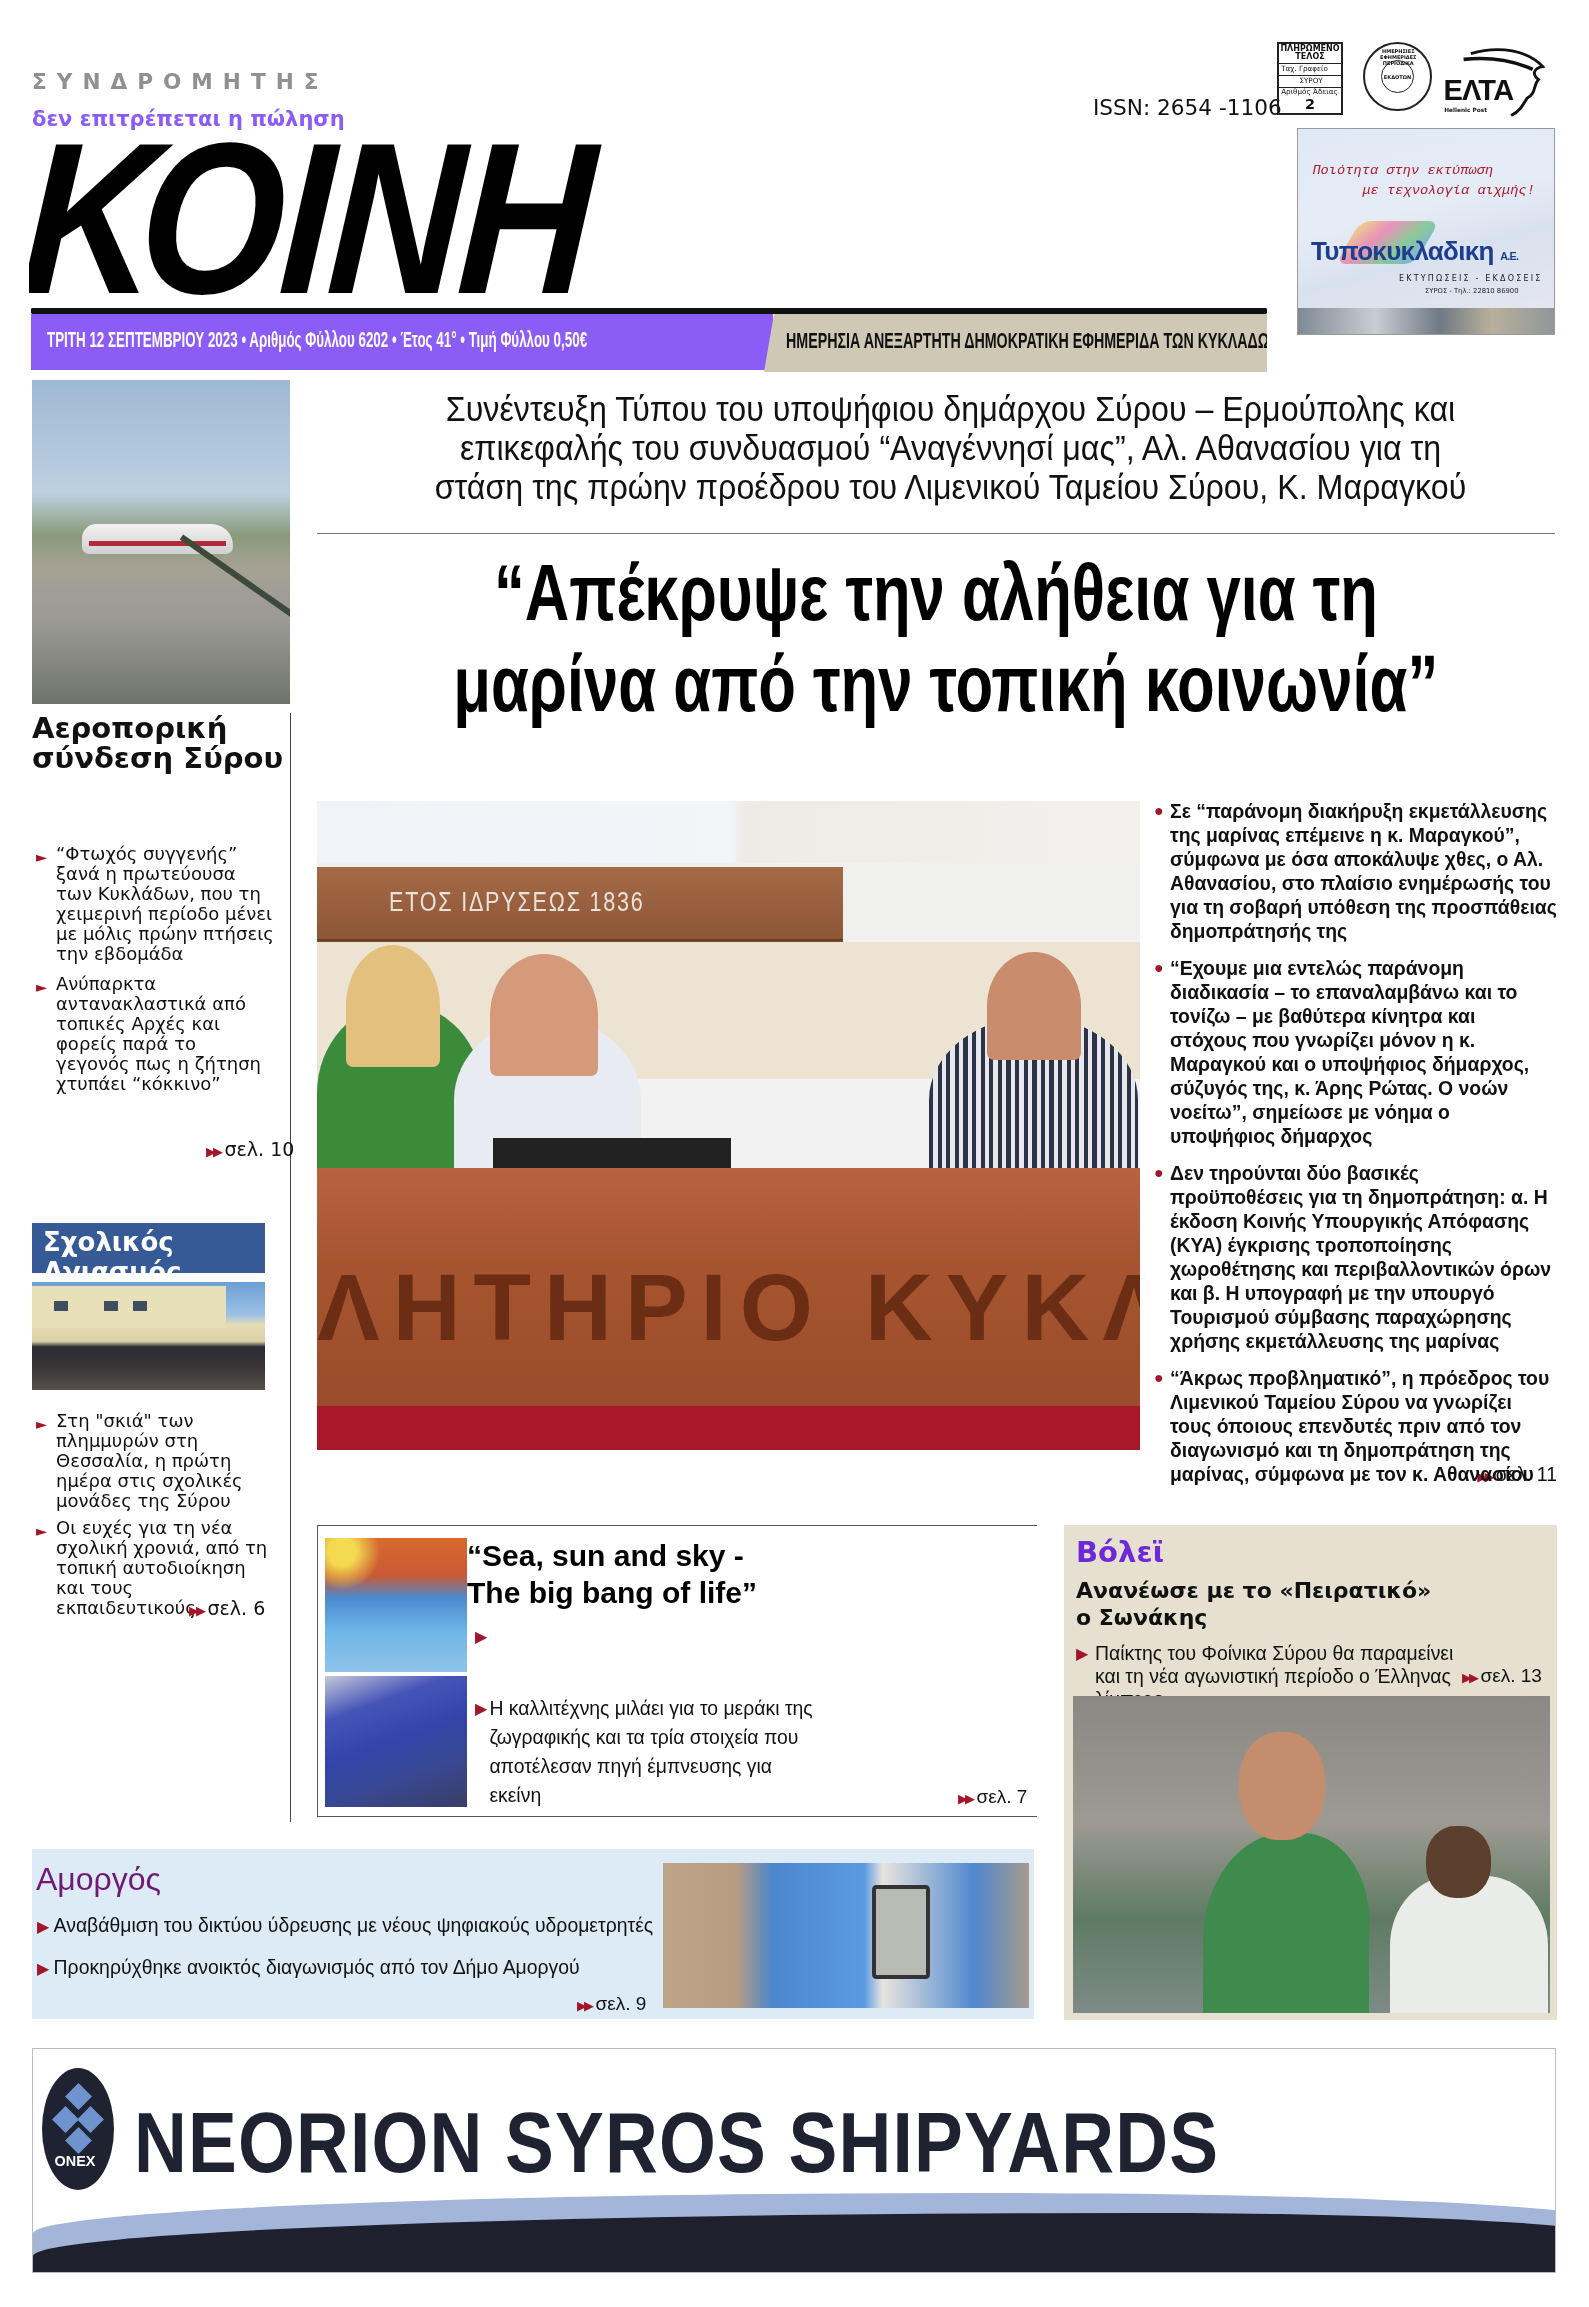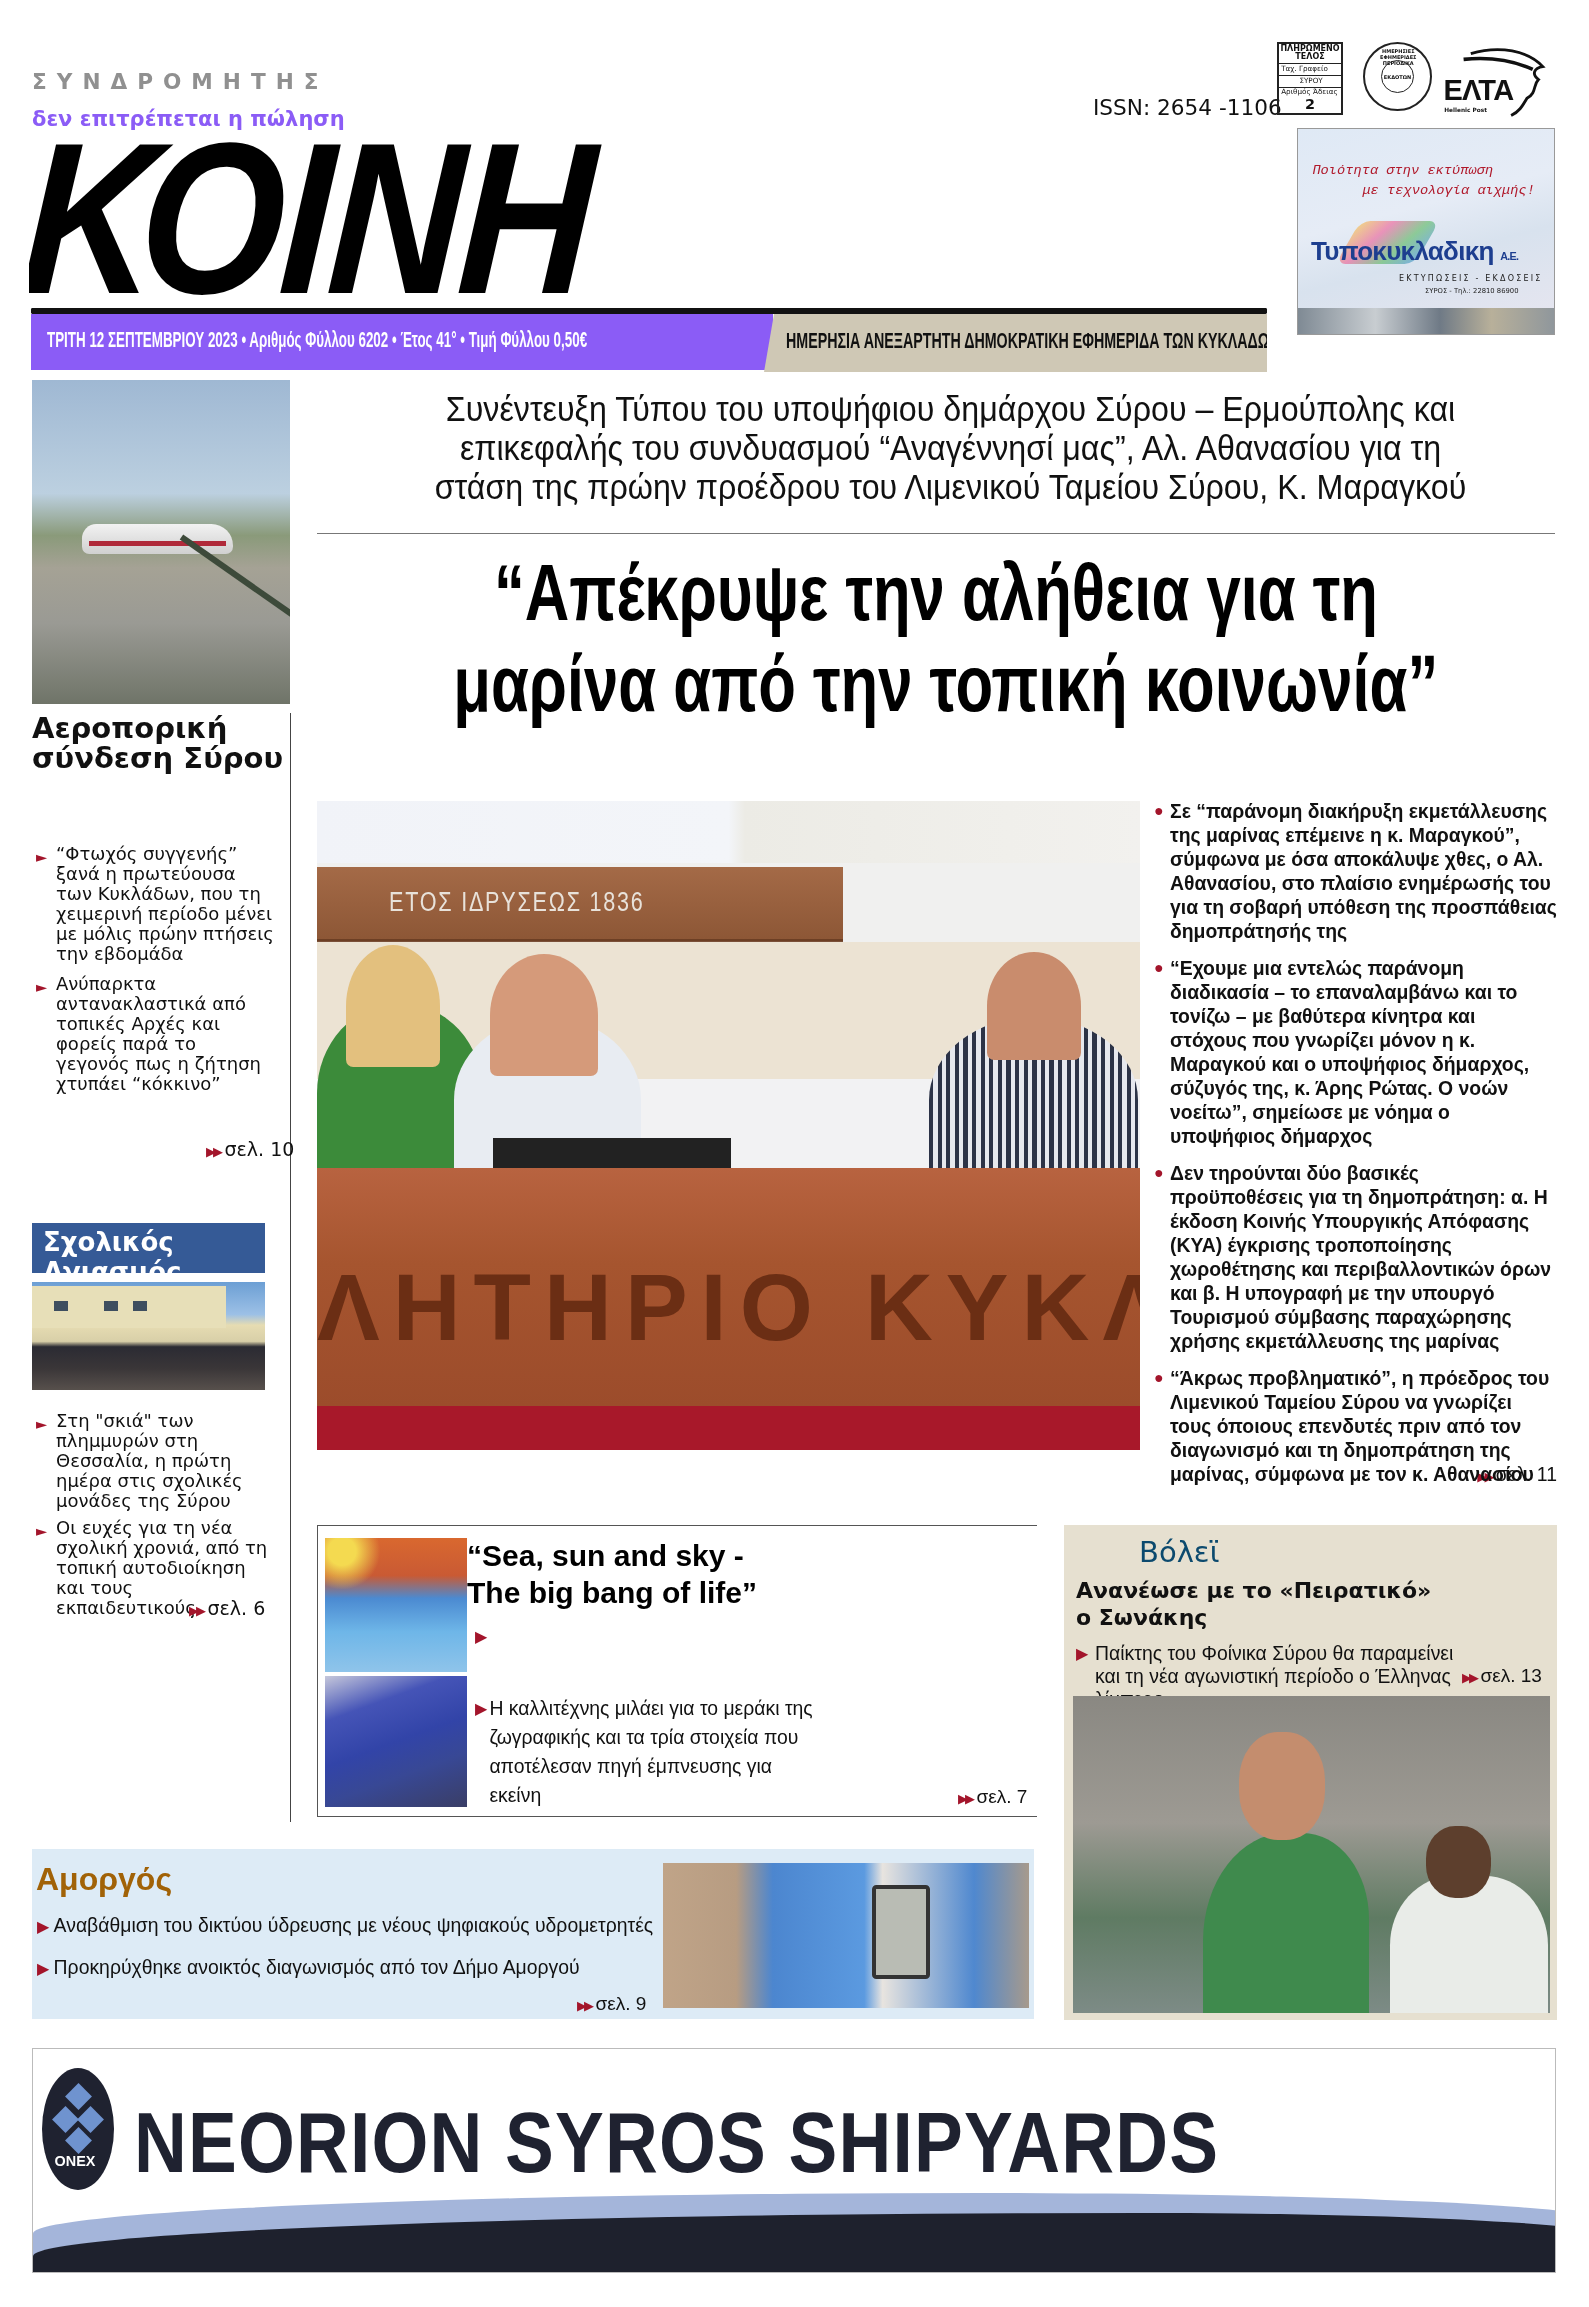--- a/index.html
+++ b/index.html
@@ -88,34 +88,34 @@
 #art-box{left:317px;top:1525px;width:720px;height:292px;border-top:1.4px solid #555;border-bottom:1.4px solid #555;border-left:1.4px solid #555}
 #paint1{left:325px;top:1538px;width:142px;height:134px;background:radial-gradient(circle at 12% 10%,#f4da50 0,#f4da50 8%,transparent 22%),linear-gradient(180deg,#d9682f 0%,#c95a34 28%,#4b8ad1 45%,#6eb6e8 70%,#8fc4ea 100%)}
 #paint2{left:325px;top:1676px;width:142px;height:131px;background:linear-gradient(160deg,#c5c7db 0%,#4554b7 25%,#3244a8 50%,#384895 70%,#3a3e66 100%)}
 #art-head{left:467px;top:1537px;font-family:"Liberation Sans",sans-serif;font-weight:bold;font-size:30px;line-height:37px;color:#000}
 .cbul{position:absolute;left:475px;width:554px;font-family:"Liberation Sans",sans-serif;font-size:19.4px;line-height:29px;color:#111}
 .cbul .tri{position:absolute;left:0;top:0;color:#a3152b;font-size:16px}
 .cbul .t{display:block;padding-left:14.4px}
 
 
 #volley-box{left:1064px;top:1525px;width:493px;height:495px;background:#e6e0d0}
-#volley-cat{left:1139px;top:1535px;font-family:"DejaVu Sans",sans-serif;font-weight:normal;font-size:29px;color:#0c4a6e}
+#volley-cat{left:1076px;top:1535px;font-family:"DejaVu Sans",sans-serif;font-weight:bold;font-size:29px;color:#6d28d9}
 #volley-head{left:1076px;top:1577px;font-family:"DejaVu Sans",sans-serif;font-weight:bold;font-size:22px;line-height:27px;color:#111}
 #volley-bul{left:1076px;top:1642px;width:475px;font-family:"Liberation Sans",sans-serif;font-size:19.4px;line-height:23px;color:#111}
 #volley-bul .tri{position:absolute;left:0;top:0;color:#a3152b;font-size:16px}
 #volley-bul .t{display:block;padding-left:19px}
 #volley-photo{left:1073px;top:1663px;width:477px;height:350px;background:linear-gradient(180deg,#8a8882 0%,#9d9a93 40%,#5f7b63 70%,#7d8b86 100%);overflow:hidden;margin-top:0}
 #volley-photo .p1{position:absolute;left:130px;top:137px;width:166px;height:216px;background:#3f8a4d;border-radius:50% 40% 0 0}
 #volley-photo .h1{position:absolute;left:166px;top:36px;width:86px;height:108px;background:#c48d6e;border-radius:45%}
 #volley-photo .p2{position:absolute;left:317px;top:180px;width:158px;height:173px;background:#e9ece8;border-radius:40% 40% 0 0}
 #volley-photo .h2{position:absolute;left:353px;top:130px;width:65px;height:72px;background:#5d3f2d;border-radius:45%}
 
 
 #amorgos-box{left:32px;top:1849px;width:1002px;height:170px;background:#ddebf6}
-#amorgos-head{left:36px;top:1861px;font-family:"Liberation Sans",sans-serif;font-weight:bold;font-size:32px;color:#a16207}
+#amorgos-head{left:36px;top:1861px;font-family:"Liberation Sans",sans-serif;font-weight:normal;font-size:32px;color:#701a75}
 .abul{position:absolute;left:37px;font-family:"Liberation Sans",sans-serif;font-size:19.4px;color:#111;white-space:nowrap}
 .abul .tri{color:#a3152b;font-size:16px;margin-right:4.3px}
 #meter-photo{left:663px;top:1863px;width:366px;height:145px;background:linear-gradient(90deg,#c0a488 0%,#b79c82 20%,#4c86cf 30%,#5b9ae0 55%,#e8e4df 60%,#4f88cf 85%,#a79a8c 100%);overflow:hidden}
 #meter-photo .lcd{position:absolute;left:209px;top:21.6px;width:58px;height:94px;background:#b9bcb4;border:4.3px solid #333;border-radius:4.3px}
 
 
 #shipyard-ad{left:32px;top:2048px;width:1524px;height:225px;background:#fff;border:0.7px solid #bbb;overflow:hidden}
 #shipyard-ad .wave1{position:absolute;left:0;top:144px;width:1584px;height:101px;background:#a4b5da;border-radius:60% 40% 0 0/40% 30% 0 0}
 #shipyard-ad .wave2{position:absolute;left:0;top:164px;width:1584px;height:72px;background:#1e212d;border-radius:70% 30% 0 0/60% 35% 0 0}
 #onex{left:8.6px;top:19px;width:72px;height:122px;border-radius:50%;background:#1f2230}

